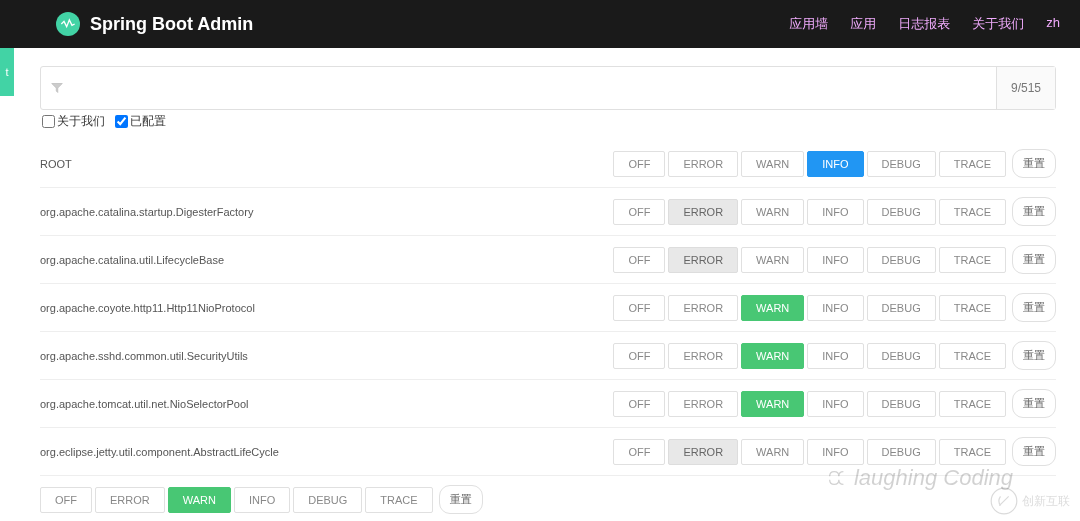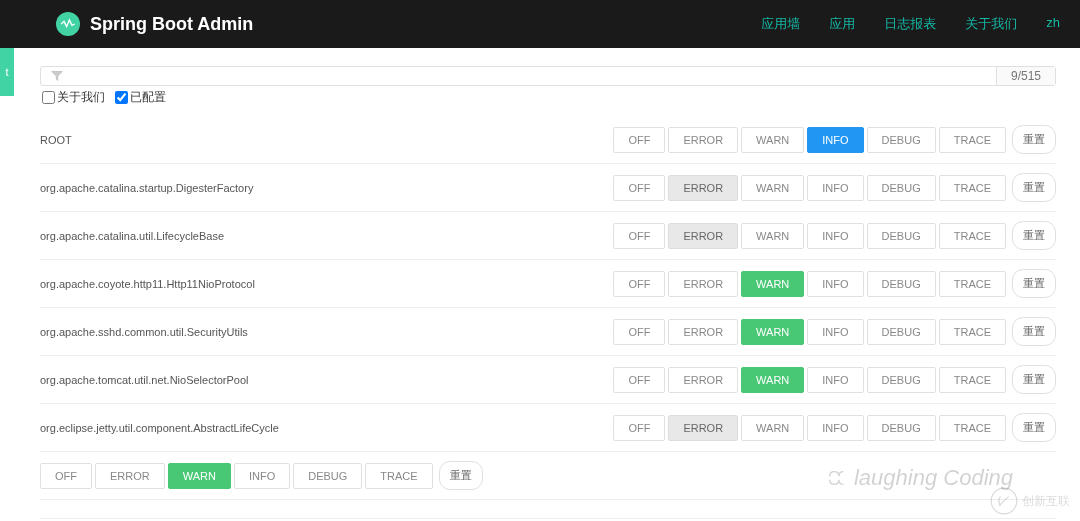--- a/index.html
+++ b/index.html
@@ -3,24 +3,24 @@
 <meta charset="utf-8">
 <style>
 * { box-sizing: border-box; margin: 0; padding: 0; }
 body { font-family: -apple-system, BlinkMacSystemFont, "Segoe UI", Helvetica, Arial, sans-serif; background: #fff; font-size: 13px; color: #333; }
 .topbar { background: #1a1a1a; height: 48px; display: flex; align-items: center; padding: 0 20px 0 56px; color: #fff; }
 .logo-wrap { display: flex; align-items: center; gap: 10px; }
 .logo-icon { width: 24px; height: 24px; background: #42d3a5; border-radius: 50%; display: flex; align-items: center; justify-content: center; }
 .logo-icon svg { width: 16px; height: 16px; stroke: #fff; fill: none; stroke-width: 2; }
 .brand { font-size: 18px; font-weight: 700; }
 .topnav { margin-left: auto; display: flex; gap: 22px; font-size: 13px; }
-.topnav span { color: #14b8a6; cursor: pointer; margin-left: 7px; }
+.topnav span { color: #f0abfc; cursor: pointer; }
 .side-tab { position: absolute; left: 0; top: 48px; width: 14px; height: 48px; background: #42d3a5; color: #fff; font-size: 11px; display: flex; align-items: center; justify-content: center; }
 .main { padding: 18px 24px 18px 40px; }
-.filter-bar { display: flex; border: 1px solid #e0e0e0; border-radius: 3px; height: 20px; }
+.filter-bar { display: flex; border: 1px solid #e0e0e0; border-radius: 3px; height: 44px; }
 .filter-input { flex: 1; border: none; padding: 0 10px; font-size: 13px; color: #999; display: flex; align-items: center; }
 .filter-input svg { width: 12px; height: 12px; stroke: #bbb; fill: #ccc; }
 .counter { border-left: 1px solid #e0e0e0; padding: 0 14px; display: flex; align-items: center; font-size: 12px; color: #777; background: #fafafa; }
 .checks { margin-top: -1px; padding: 4px 2px 10px; font-size: 12px; display: flex; gap: 10px; }
 .checks label { display: flex; align-items: center; gap: 2px; }
 .checks input { margin: 0; }
 .row { display: flex; align-items: center; border-bottom: 1px solid #eee; padding: 9px 0; }
 .row:first-of-type { border-top: none; }
 .logger-name { flex: 1; font-size: 11px; color: #555; }
 .levels { display: flex; gap: 3px; }

